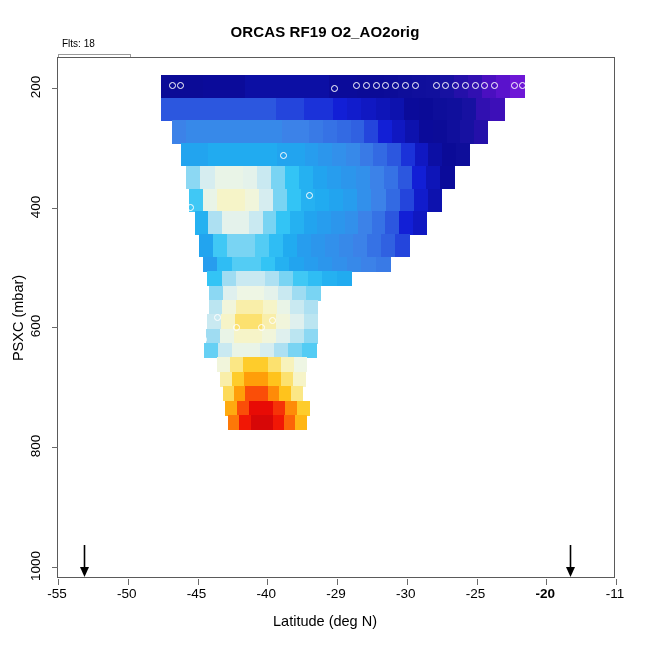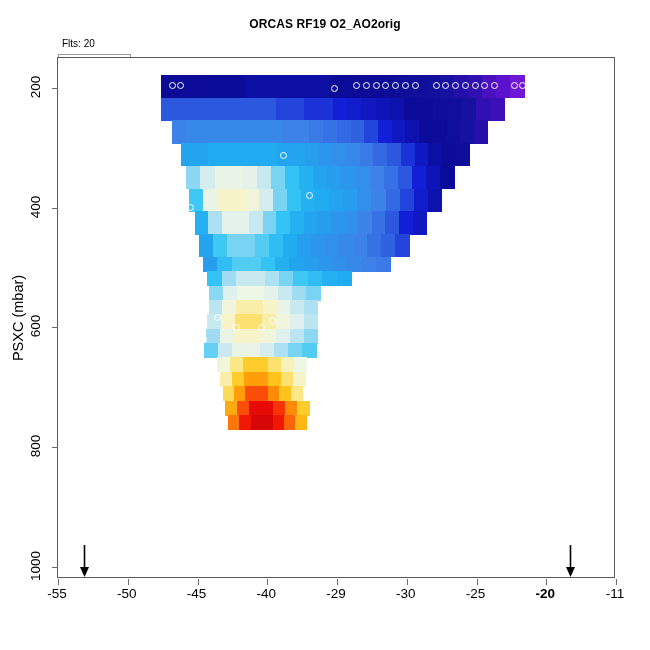--- a/index.html
+++ b/index.html
@@ -11,24 +11,24 @@
     position: relative;
     width: 650px;
     height: 650px;
     background: #ffffff;
     font-family: "Liberation Sans", sans-serif;
     overflow: hidden;
   }
   #title {
     position: absolute;
     left: 0;
-    top: 17px;
+    top: 23px;
     width: 650px;
     text-align: center;
-    font-size: 12px;
+    font-size: 15px;
     font-weight: bold;
     color: #000000;
     letter-spacing: 0.1px;
   }
   #flts-label {
     position: absolute;
     left: 62px;
     top: 38px;
     font-size: 10px;
     color: #000000;
@@ -175,21 +175,21 @@
     margin-left: -6.5px;
   }
 </style>
 </head>
 <body>
 
 <div id="figure">
 
   <div id="title">ORCAS RF19 O2_AO2orig</div>
 
-  <div id="flts-label">Flts: 20</div>
+  <div id="flts-label">Flts: 18</div>
   <div id="mmdd-box">MMDD: 0229</div>
 
   <div id="colorbar-wrap">
     <div id="colorbar" style="background: linear-gradient(to right, rgb(122, 31, 208) 0%, rgb(106, 20, 216) 5%, rgb(74, 15, 192) 10%, rgb(18, 17, 158) 15.5%, rgb(10, 10, 150) 22%, rgb(18, 31, 214) 30%, rgb(46, 91, 224) 34%, rgb(60, 130, 232) 40%, rgb(31, 168, 240) 47%, rgb(53, 198, 245) 53%, rgb(159, 220, 242) 60%, rgb(220, 239, 240) 65.5%, rgb(238, 246, 228) 70%, rgb(247, 243, 194) 74.5%, rgb(251, 230, 129) 79%, rgb(255, 200, 30) 84.5%, rgb(255, 155, 8) 89%, rgb(251, 84, 8) 93.5%, rgb(240, 17, 5) 96.5%, rgb(224, 4, 4) 98.5%, rgb(168, 20, 20) 100%);"></div>
   <div class="cb-div" style="left: 29.4375px;"></div>
       <div class="cb-tick" style="left: 29.4375px;"></div>
       <div class="cb-ticklabel" style="left: 29.4375px;">-590</div>
       <div class="cb-div" style="left: 88.3125px;"></div>
       <div class="cb-tick" style="left: 88.3125px;"></div>
       <div class="cb-ticklabel" style="left: 88.3125px;">-580</div>
@@ -523,20 +523,21 @@
       <div class="xtick" style="left: 418.5px;"></div>
       <div class="xtick" style="left: 488.25px;"></div>
       <div class="xtick" style="left: 558px;"></div>
       <div class="ytick" style="top: 29.9425px;"></div>
       <div class="ytick" style="top: 149.713px;"></div>
       <div class="ytick" style="top: 269.483px;"></div>
       <div class="ytick" style="top: 389.253px;"></div>
       <div class="ytick" style="top: 509.023px;"></div>
     </div>
 
+  <div id="xlabel">Latitude (deg N)</div>
   <div id="ylabel">PSXC (mbar)</div>
 
 <div class="xticklabel" style="left: 57px;">-55</div>
     <div class="xticklabel" style="left: 126.75px;">-50</div>
     <div class="xticklabel" style="left: 196.5px;">-45</div>
     <div class="xticklabel" style="left: 266.25px;">-40</div>
     <div class="xticklabel" style="left: 336px;">-29</div>
     <div class="xticklabel" style="left: 405.75px;">-30</div>
     <div class="xticklabel" style="left: 475.5px;">-25</div>
     <div class="xticklabel" style="left: 545.25px; font-weight: bold;">-20</div>

